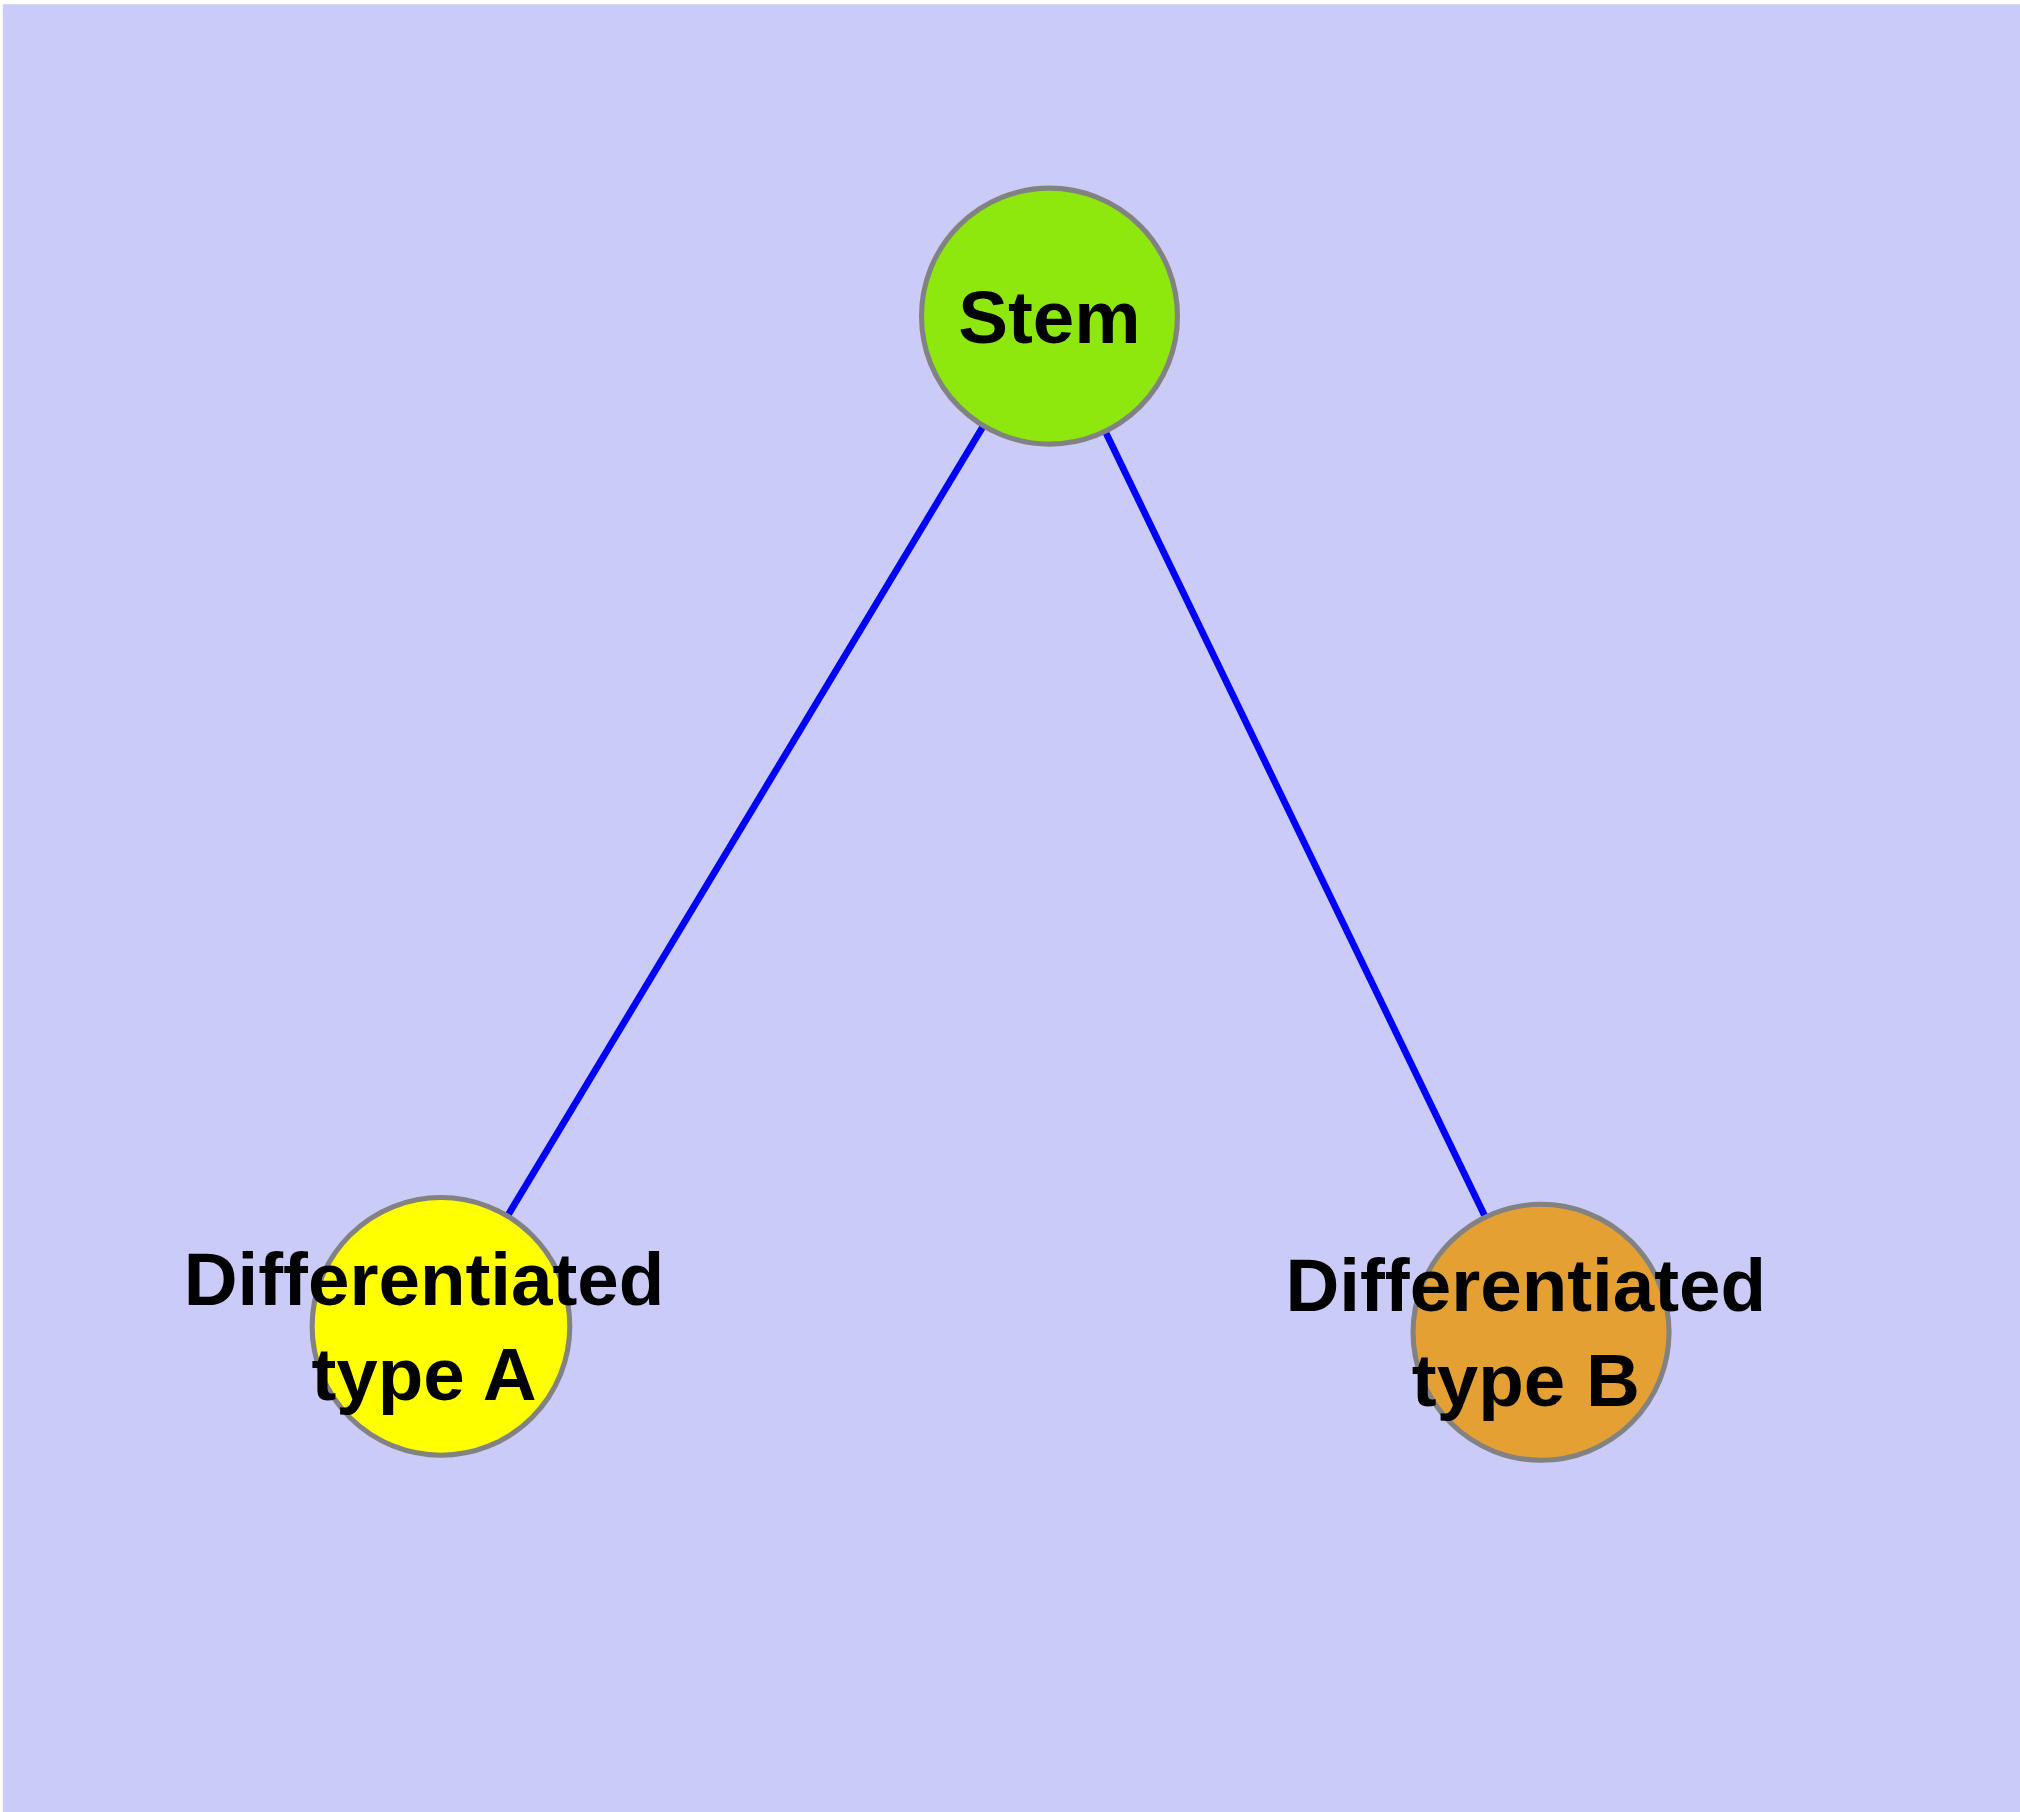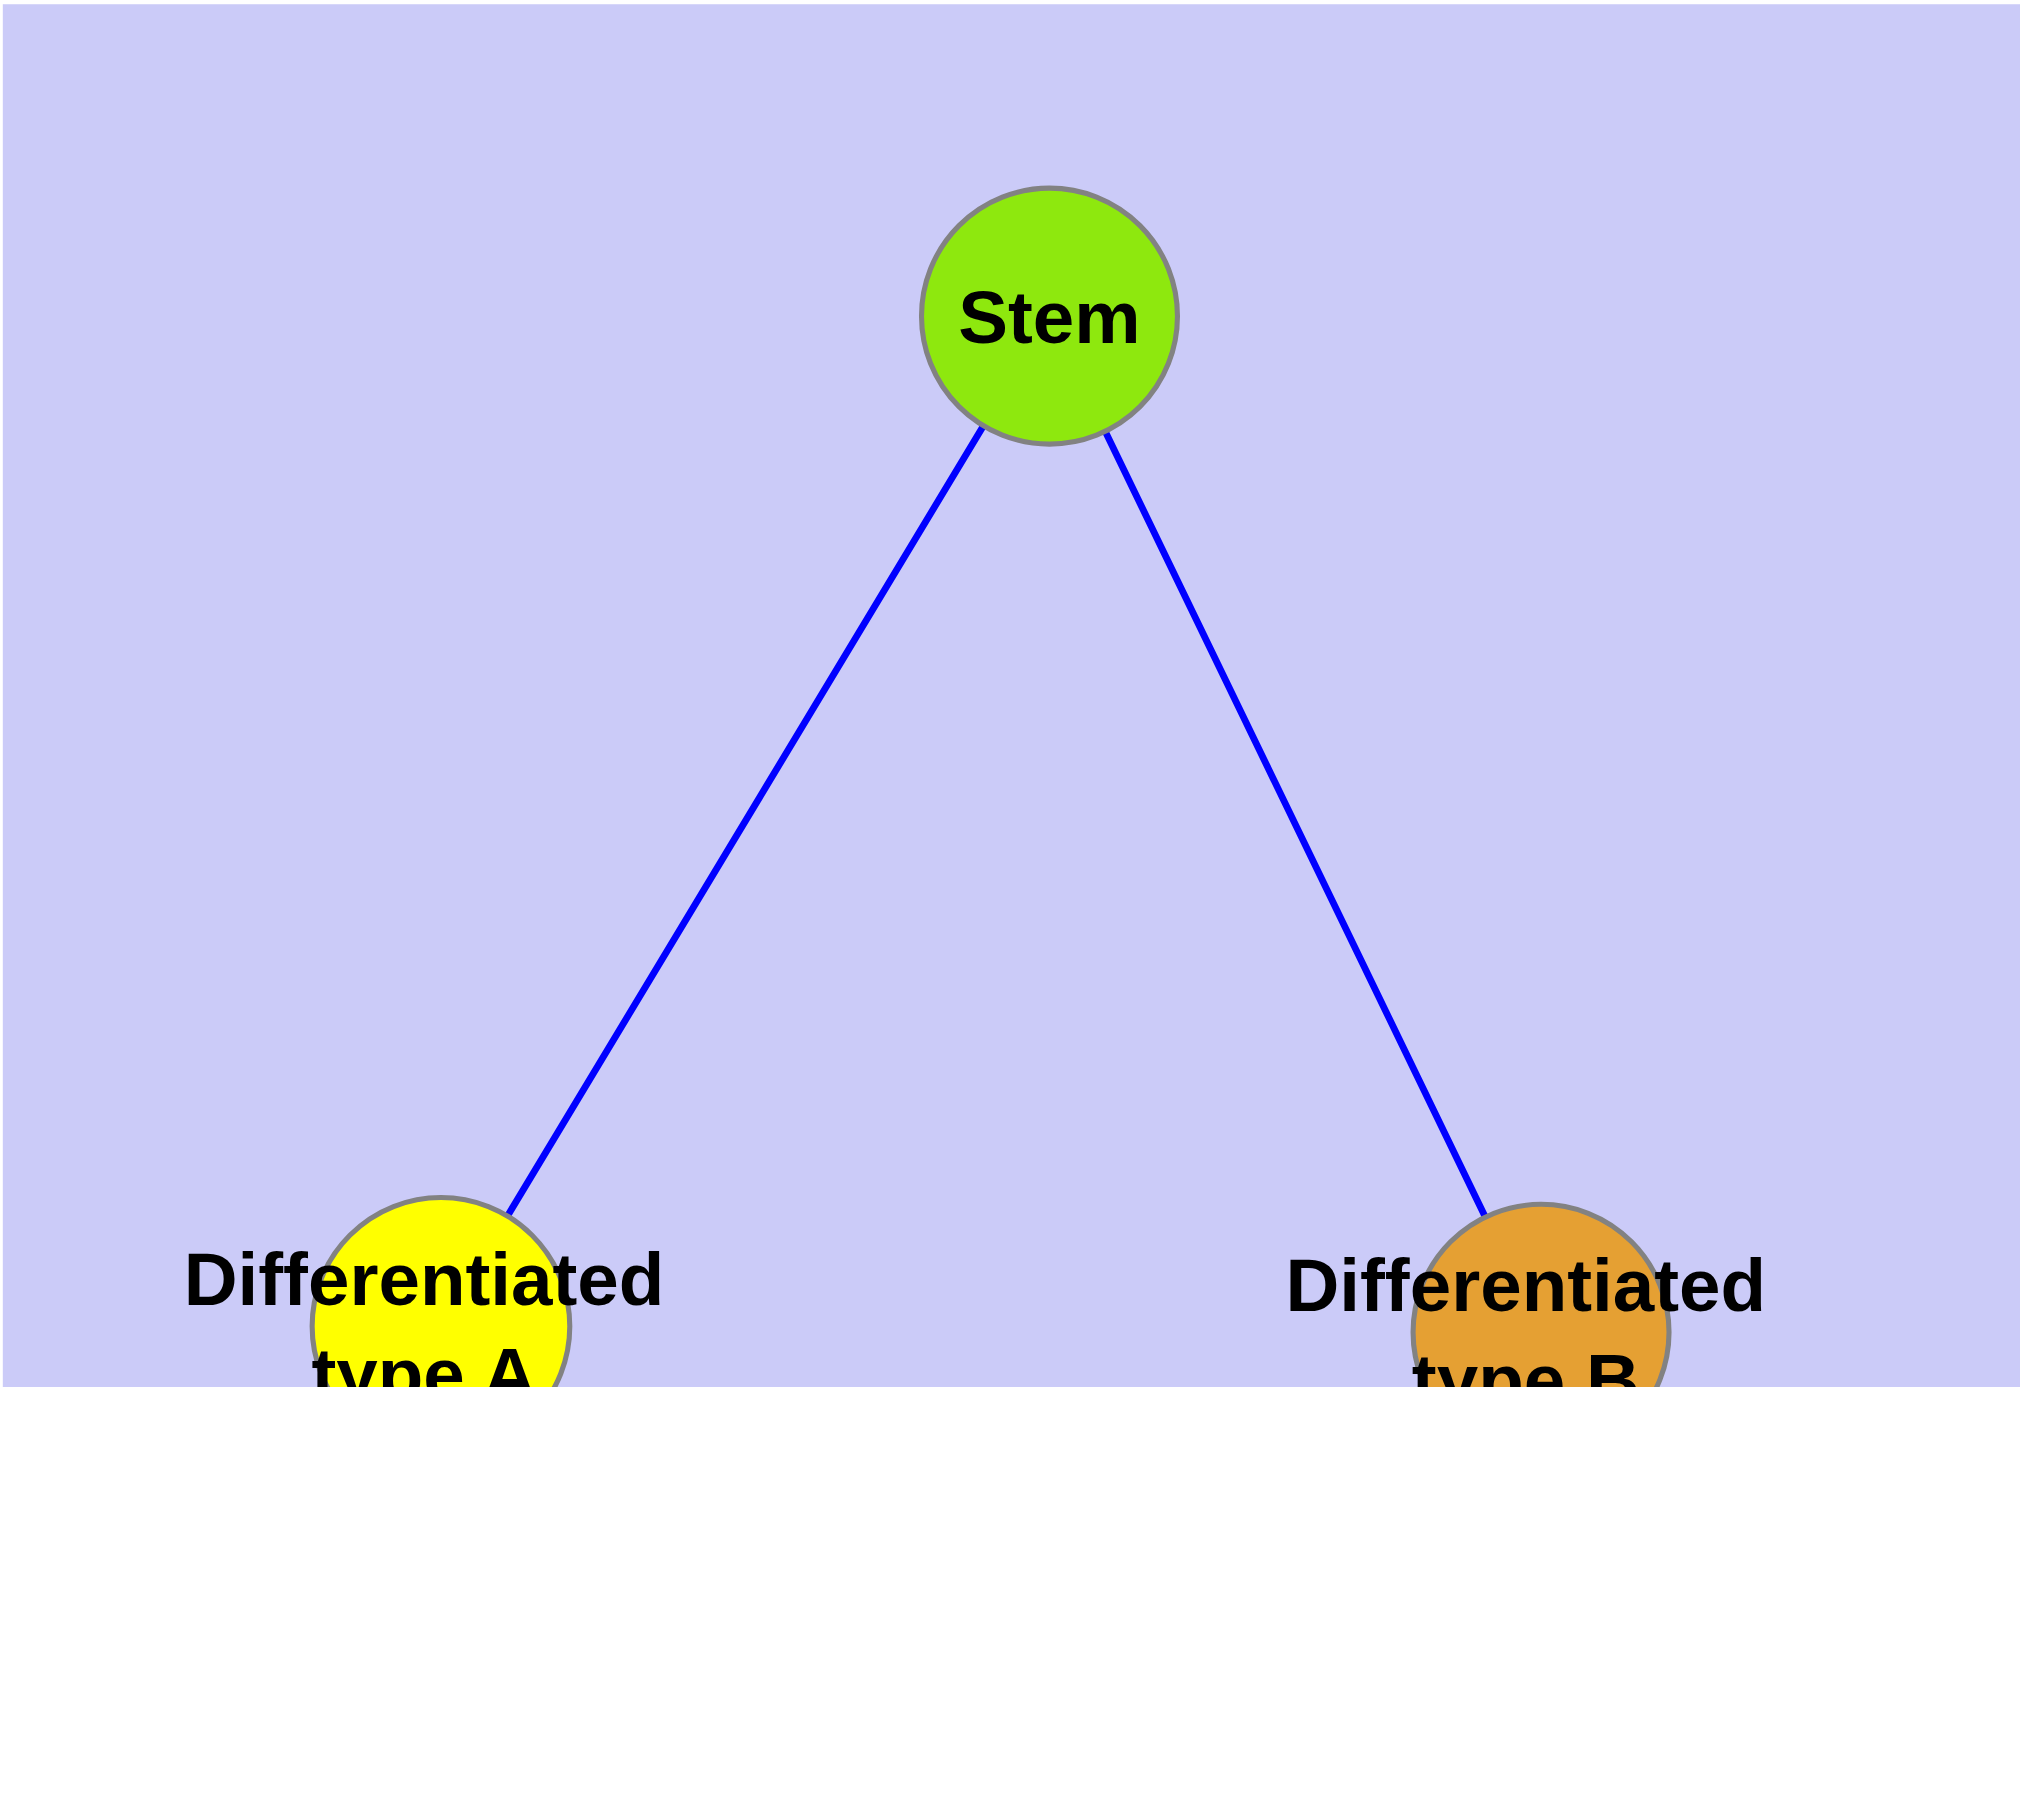--- a/index.html
+++ b/index.html
@@ -4,21 +4,21 @@
 <style>
   
   html, body {
     margin: 0;
     padding: 0;
     background: #ffffff;
   }
   .canvas {
     position: relative;
     width: 2021px;
-    height: 1387px;
+    height: 1812px;
     background: #ffffff;
     overflow: hidden;
   }
   svg {
     display: block;
   }
   .node-label {
     font-family: "Liberation Sans", sans-serif;
     font-weight: bold;
     font-size: 88px;

